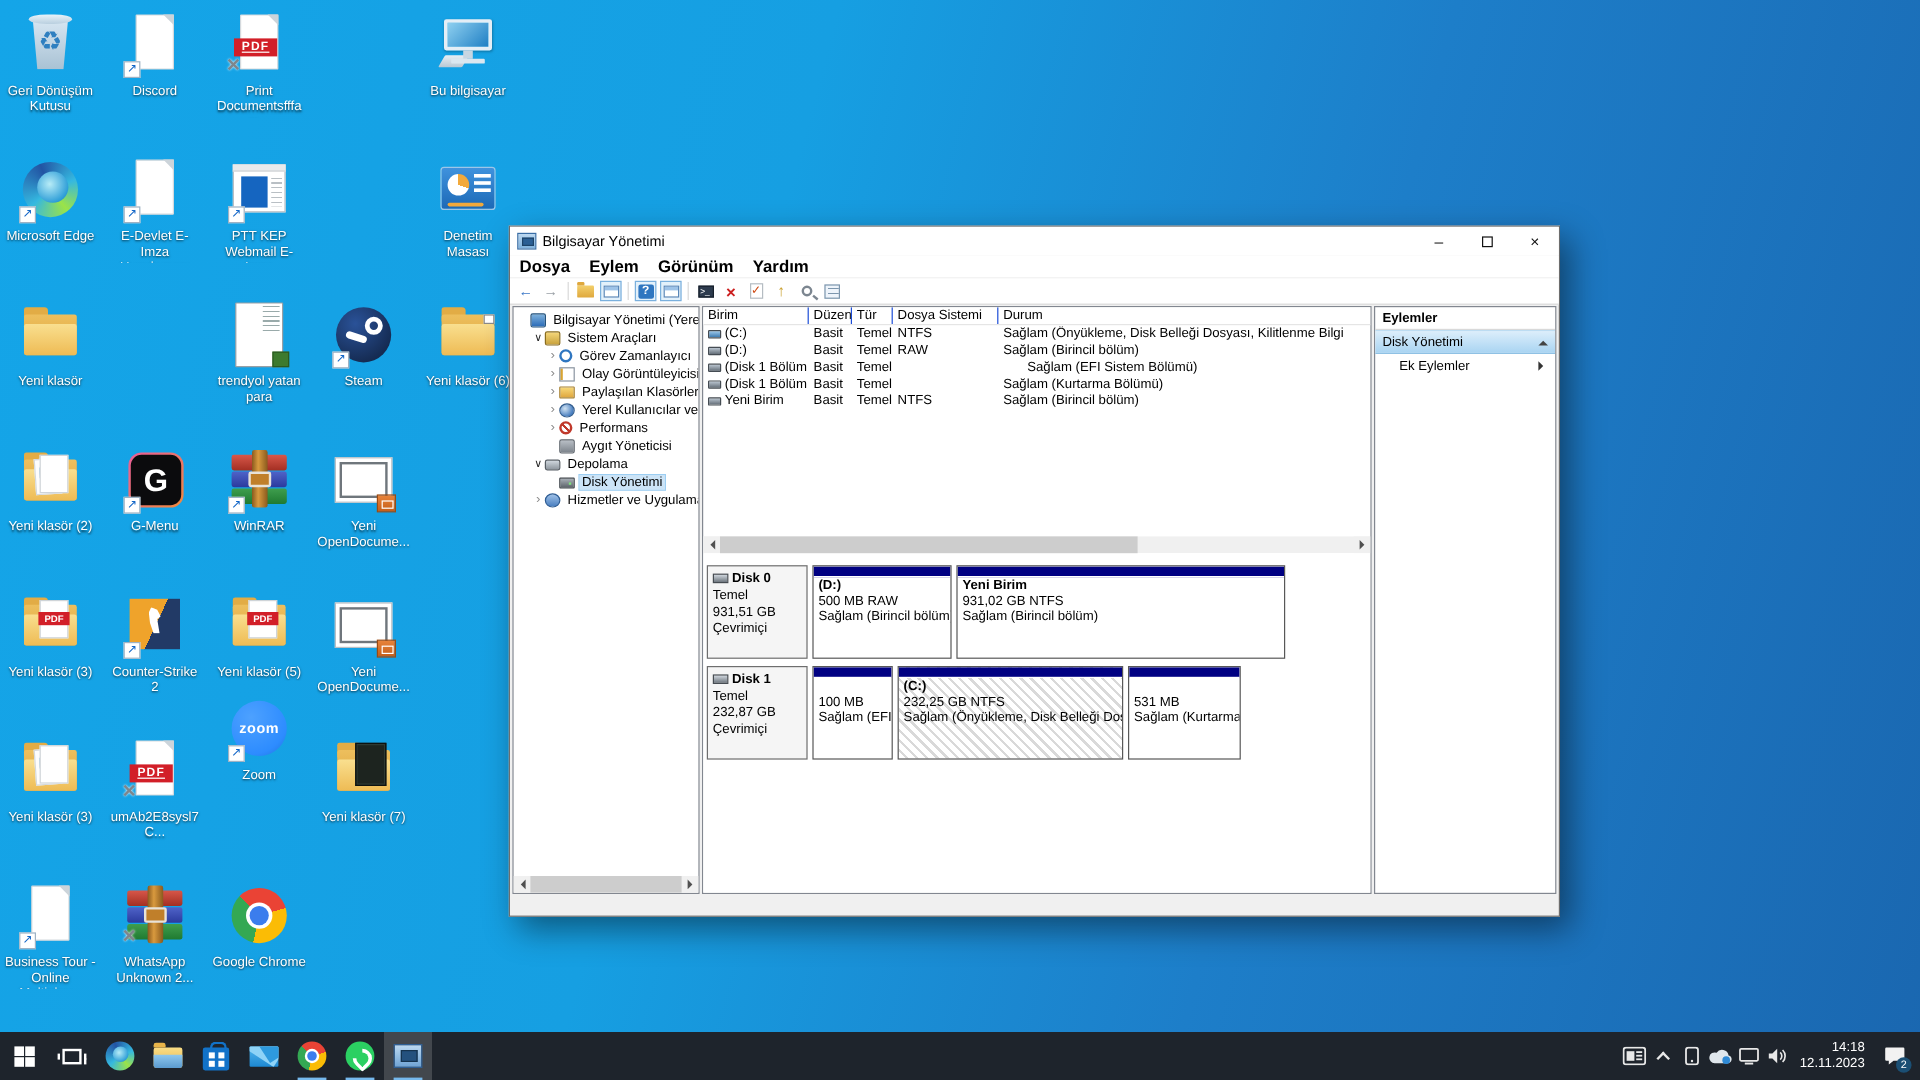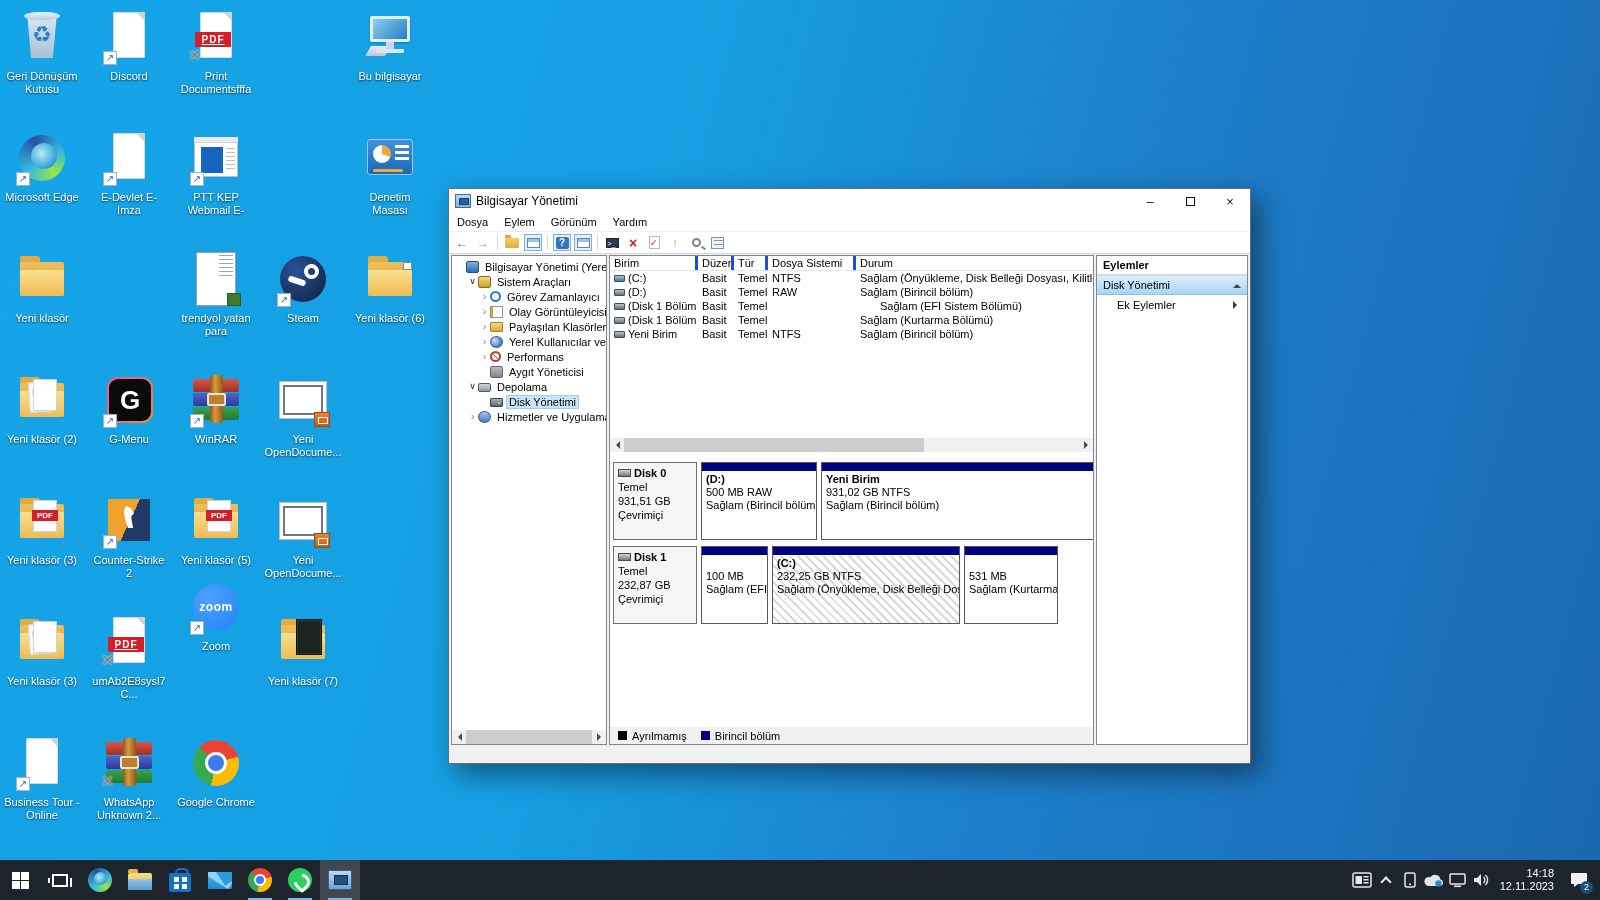--- a/index.html
+++ b/index.html
@@ -105,32 +105,32 @@
   .t-zoom .z1{position:absolute;left:4px;top:4px;width:46px;height:46px;border-radius:50%;
     background:radial-gradient(circle at 35% 30%,#4da1ff,#2d8cff 70%,#1f6fd8);
     color:#fff;font-size:12px;font-weight:bold;line-height:46px;text-align:center;letter-spacing:.5px;}
   
   .t-chrome .h1{position:absolute;left:4px;top:4px;width:46px;height:46px;border-radius:50%;
     background:conic-gradient(from -45deg,#ea4335 0 33%,#fbbc05 0 66%,#34a853 0 100%);}
   .t-chrome .h2{position:absolute;left:16px;top:16px;width:22px;height:22px;border-radius:50%;background:#fff;}
   .t-chrome .h3{position:absolute;left:19px;top:19px;width:16px;height:16px;border-radius:50%;background:#3b7ded;}
 
   
-  #mwin{position:absolute;left:448px;top:188px;width:803px;height:576px;background:#f0f0f0;
+  #mwin{position:absolute;left:424px;top:188px;width:876px;height:576px;background:#f0f0f0;
     border:1px solid #6d6d6d;box-shadow:8px 10px 26px rgba(0,0,0,.45);font-size:11px;color:#000;}
   #titlebar{height:24px;background:#fff;display:flex;align-items:center;padding-left:6px;}
   .win-ico{width:16px;height:14px;position:relative;margin-right:5px;flex:none;
     background:linear-gradient(#bcd8f0,#7fb2dd);border:1px solid #3a6ea5;}
   .win-ico::after{content:"";position:absolute;left:3px;top:3px;width:8px;height:5px;background:#2b5f94;border:1px solid #1d4368;}
   #title-text{font-size:12px;}
   #caption-btns{margin-left:auto;display:flex;height:100%;}
   .cap{width:40px;display:flex;align-items:center;justify-content:center;font-size:13px;color:#111;}
   .cap .maxsq{width:9px;height:9px;border:1px solid #111;}
   #menubar{height:19px;background:#fff;display:flex;align-items:center;border-bottom:1px solid #f0f0f0;}
-  .menu-item{padding:0 8px;font-size:11px;}
+  .menu-item{padding:0 8px;font-size:14px;font-weight:bold;}
   #toolbar{height:22px;background:#fff;border-bottom:1px solid #d7d7d7;display:flex;align-items:center;padding-left:4px;gap:3px;}
   .tbi{width:18px;height:17px;display:flex;align-items:center;justify-content:center;font-size:12px;position:relative;}
   .tbi.boxed{border:1px solid #7ab0dd;background:#e3f1fb;}
   .tbsep{width:1px;height:15px;background:#d9d9d9;margin:0 2px;}
   .tb-back{color:#3c78c8;font-weight:bold;}
   .tb-forward{color:#9aa0a6;font-weight:bold;}
   .tb-folder{width:14px;height:10px;background:linear-gradient(#f3cf6b,#dfa83d);border-radius:1px;position:relative;}
   .tb-folder::before{content:"";position:absolute;top:-3px;left:0;width:6px;height:3px;background:#dfa83d;border-radius:1px 1px 0 0;}
   .tb-win{width:13px;height:10px;background:#fff;border:1px solid #5a87b8;position:relative;}
   .tb-win::before{content:"";position:absolute;left:0;top:0;right:0;height:3px;background:#9ec3e8;}
@@ -172,21 +172,21 @@
   .hscroll{height:14px;background:#f0f0f0;display:flex;align-items:center;flex:none;}
   .sb-ar{width:14px;height:14px;display:flex;align-items:center;justify-content:center;background:#f0f0f0;}
   .tri-l{width:0;height:0;border:4px solid transparent;border-right-color:#505050;margin-right:3px;}
   .tri-r{width:0;height:0;border:4px solid transparent;border-left-color:#505050;margin-left:3px;}
   .sb-track{flex:1;height:14px;position:relative;}
   .sb-thumb{position:absolute;top:0;height:14px;background:#cdcdcd;}
 
   #mid-pane{flex:1;display:flex;flex-direction:column;}
   #vol-table{flex:none;}
   .vhead{display:flex;height:15px;border-bottom:1px solid #e5e5e5;background:#fff;}
-  .vhead .hc{font-size:11px;padding:0 4px;border-right:3px solid #1d4ed8;overflow:hidden;white-space:nowrap;display:flex;align-items:center;}
+  .vhead .hc{font-size:11px;padding:0 4px;border-right:1px solid #1d4ed8;overflow:hidden;white-space:nowrap;display:flex;align-items:center;}
   .vrow{display:flex;height:14px;align-items:center;white-space:nowrap;}
   .vrow .vc{font-size:11px;padding:0 4px;overflow:hidden;flex:none;display:flex;align-items:center;gap:3px;}
   .vi{width:11px;height:7px;flex:none;background:linear-gradient(#b9c4cf,#66707a);border:1px solid #454c53;border-radius:1px;}
   .vi.c{background:linear-gradient(#9ec9ec,#3c7ab0);}
   #vol-filler{flex:1;}
   #graph-area{height:auto;flex:none;background:#fff;padding:10px 5px 0 3px;}
   .band{display:flex;margin-bottom:6px;height:78px;}
   .dlabelbox{width:84px;flex:none;background:#f5f5f5;border:1px solid #6e6e6e;padding:3px 4px;}
   .dlabelbox .dn{font-weight:bold;display:flex;align-items:center;gap:3px;}
   .dlabelbox .dmini{width:13px;height:8px;background:linear-gradient(#cfd6dd,#6f777f);border:1px solid #464c52;}
@@ -820,30 +820,20 @@
                   <div class="ptxt">
                     <div class="pname"></div>
                     <div>531 MB</div>
                     <div>Sağlam (Kurtarma B</div>
                   </div>
                 </div>
               </div>
             </div>
           </div>
         <div style="flex:1;background:#fff"></div>
-        <div id="legend">
-            <span class="lg">
-              <span class="sq" style="background: rgb(0, 0, 0);"></span>
-              <span>Ayrılmamış</span>
-            </span>
-            <span class="lg">
-              <span class="sq" style="background: rgb(0, 0, 130);"></span>
-              <span>Birincil bölüm</span>
-            </span>
-          </div>
       </div>
       <div class="pane" id="act-pane">
         <div id="act-head">Eylemler</div>
         <div class="act-item sel">
           <span>Disk Yönetimi</span>
           <span class="spacer"></span>
             <span class="chev-up"></span>
         </div>
         <div class="act-item sub">
           <span>Ek Eylemler</span>

